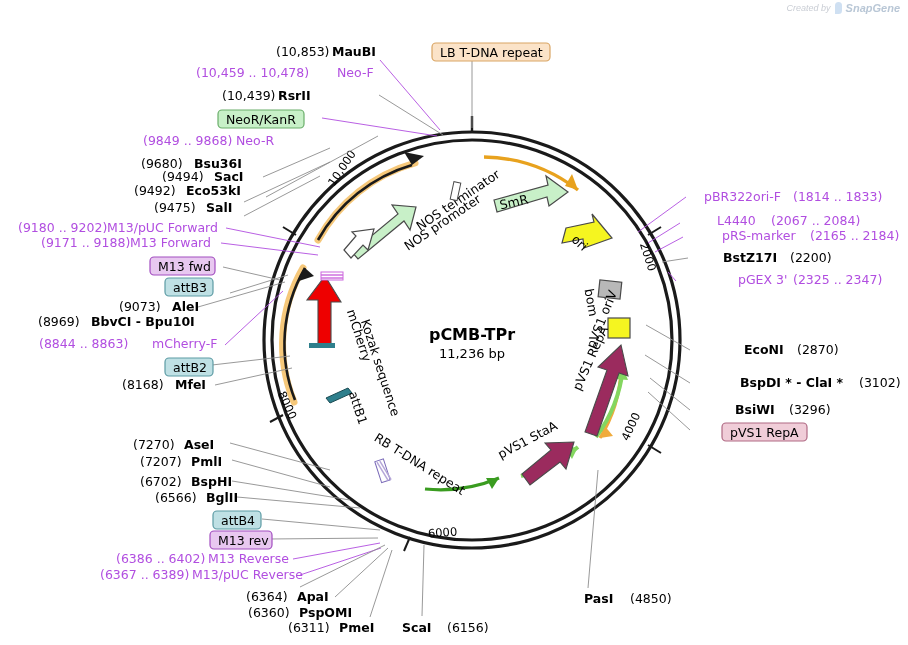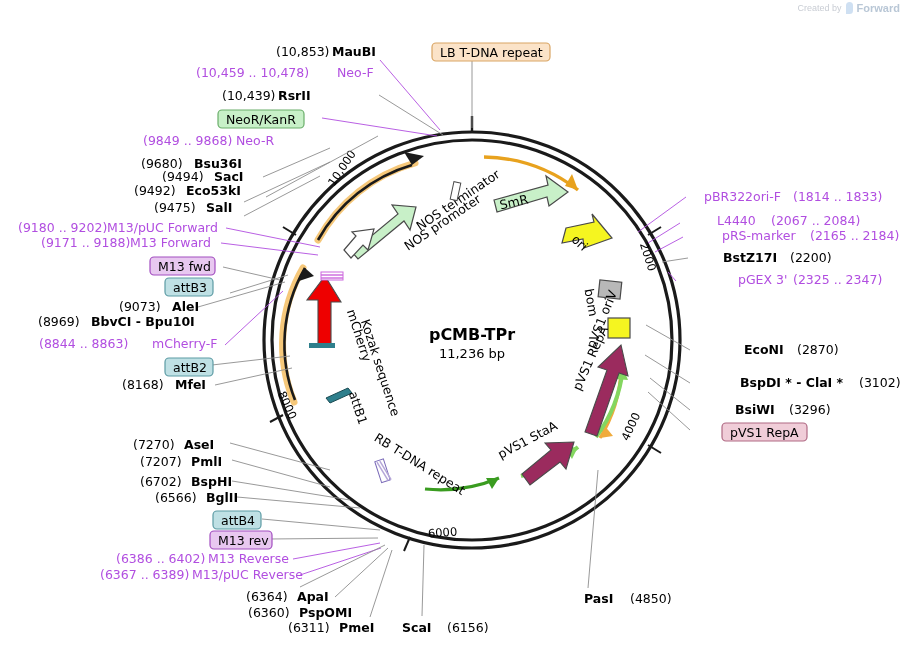--- a/index.html
+++ b/index.html
@@ -1,20 +1,20 @@
 <!DOCTYPE html>
 <html><head>
 <meta charset="utf-8">
 <style>
   html,body{margin:0;padding:0;background:#ffffff;}
   body{width:908px;height:645px;position:relative;overflow:hidden;
        font-family:"DejaVu Sans","Liberation Sans",sans-serif;}
   #map{position:absolute;left:0;top:0;width:908px;height:645px;}
   .wm{position:absolute;right:8px;top:2px;display:flex;align-items:center;gap:4px;
-      font-size:9px;color:#c9cdd4;font-family:"Liberation Sans",sans-serif;}
+      font-size:9px;color:#c9cdd4;font-family:"Liberation Sans",sans-serif;font-style:italic;}
   .wm .wm-brand{color:#b9c7d6;font-size:11px;font-weight:600;}
   .wm .wm-logo{width:7px;height:12px;background:#cfe0f2;
       border-radius:4px 4px 4px 0;display:inline-block;}
   text{dominant-baseline:middle;}
   .lbl-enz{font-weight:bold;font-size:12.5px;fill:#000;}
   .lbl-pos{font-size:12.5px;fill:#000;}
   .lbl-prim{font-size:12.5px;fill:#b14ee0;}
   .lead{stroke:#8d8d8d;stroke-width:0.9;fill:none;}
   .lead-p{stroke:#b14ee0;stroke-width:0.9;fill:none;}
   .badge-txt{font-size:12.5px;fill:#000;}
@@ -22,21 +22,21 @@
   .feat-txt{font-size:12.5px;fill:#000;}
   .title{font-size:16px;font-weight:bold;fill:#000;}
   .subtitle{font-size:13px;fill:#000;}
 </style>
 </head>
 <body>
 
 <div class="wm">
   <span>Created by</span>
   <span class="wm-logo"></span>
-  <span class="wm-brand">Forward</span>
+  <span class="wm-brand">SnapGene</span>
 </div>
 
 <svg id="map" viewBox="0 0 908 645">
 
   <g>
     <circle cx="472" cy="340" r="208" fill="none" stroke="#1a1a1a" stroke-width="3.2"></circle>
     <circle cx="472" cy="340" r="200" fill="none" stroke="#1a1a1a" stroke-width="3.2"></circle>
   </g>
 
   <g>

